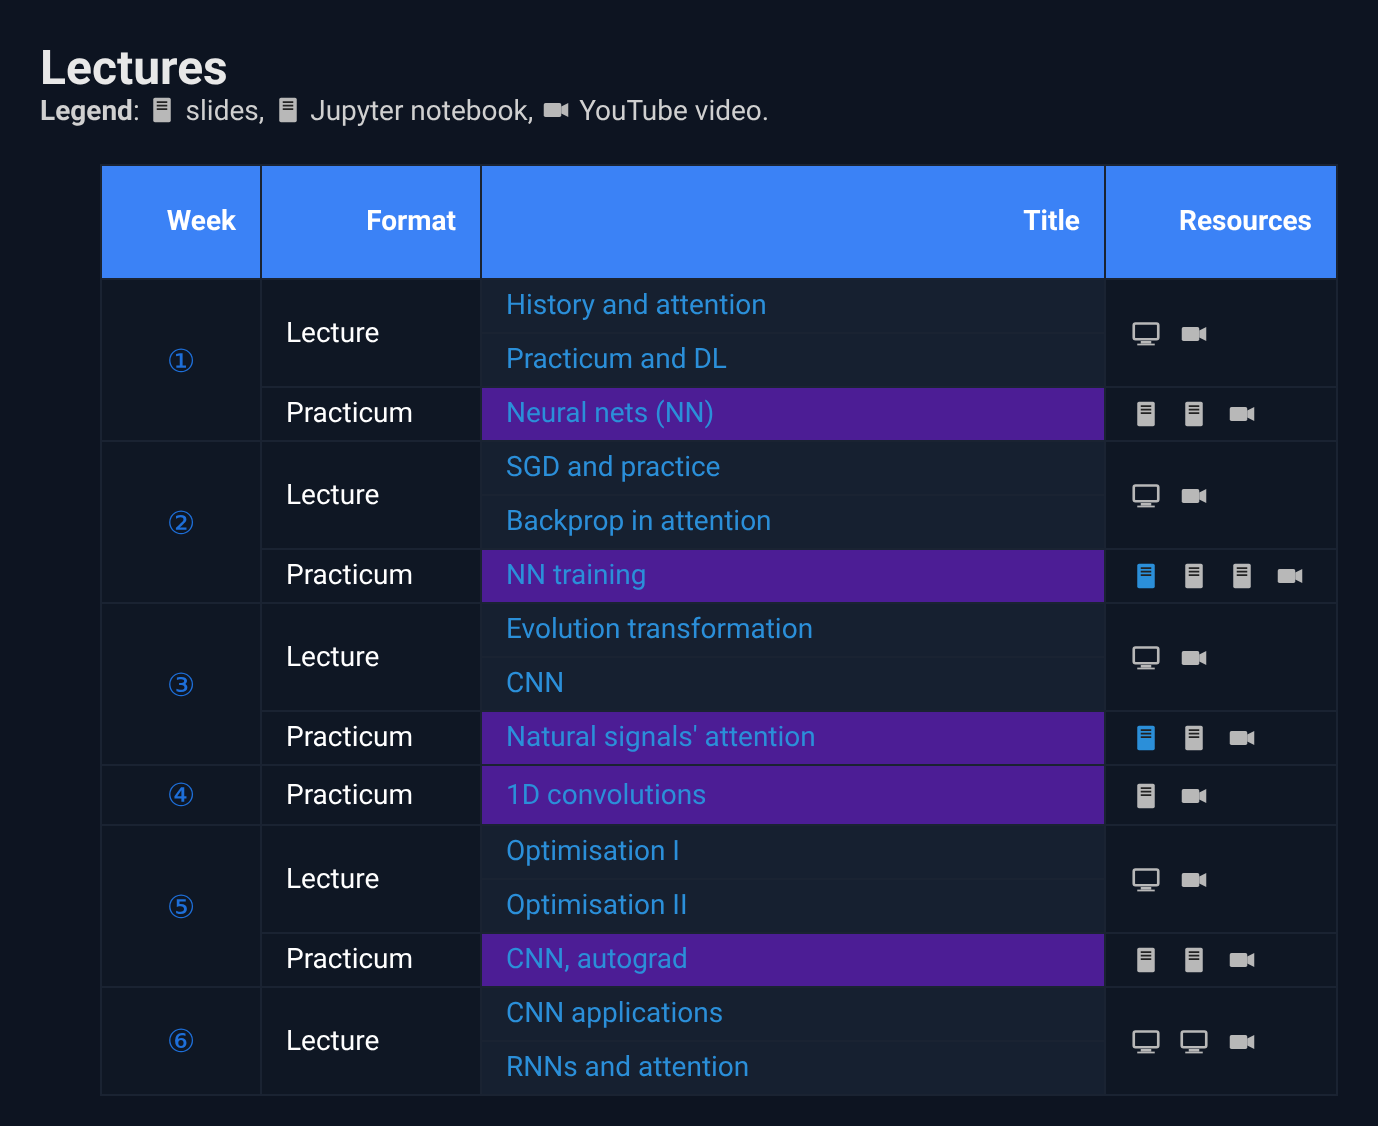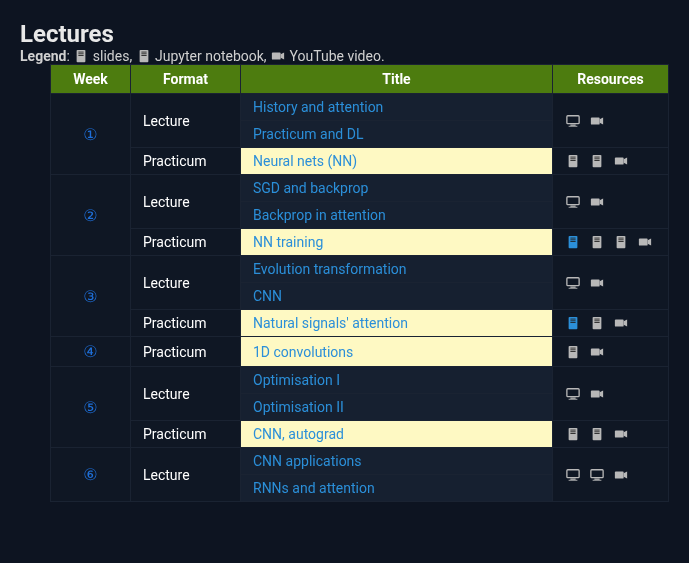--- a/index.html
+++ b/index.html
@@ -11,50 +11,51 @@
       padding: 20px;
       width: 689px;
     }
     h1 {
       font-size: 24px;
       font-weight: 700;
       color: #e8e8e8;
     }
     .legend {
       font-size: 14px;
+      margin-bottom: 18px;
       color: #d0d0d0;
     }
     .legend b { font-weight: 700; }
     table {
       border-collapse: collapse;
       width: calc(100% - 30px);
       margin-left: 30px;
     }
     thead th {
-      background: #4d7c0f;
+      background: #3b82f6;
       color: #fff;
-      text-align: center;
-      padding: 6px 12px;
+      text-align: right;
+      padding: 20px 12px;
       font-weight: 700;
       font-size: 14px;
       border: 1px solid #1a2332;
     }
     tbody td {
       border: 1px solid #1a2332;
       padding: 5px 12px;
       vertical-align: middle;
       background: #131b2a;
     }
     tbody td.week-cell {
       text-align: center;
       color: #1e6fd9;
       font-size: 16px;
       background: #0f1724;
     }
-    tbody td.row-dark { background: #fef9c3; }
+    tbody td.row-dark { background: #4c1d95; }
     tbody td.row-light { background: #162030; }
     .title-link {
       color: #2b8fd9;
       cursor: pointer;
     }
     .res-icons { display: flex; gap: 8px; align-items: center; }
     .icon {
       display: inline-flex;
       width: 16px;
       height: 14px;
@@ -159,21 +160,21 @@
                 <rect x="1" y="4" width="10" height="8" rx="1" fill="currentColor"></rect>
                 <path d="M11 6 L15 4 L15 12 L11 10 Z" fill="currentColor"></path>
               </svg>
             </span>
           </div>
         </td>
       </tr>
       <tr>
         <td class="week-cell" rowspan="3">②</td>
         <td class="row-dark" rowspan="2" style="background: rgb(15, 23, 36);">Lecture</td>
-        <td class="row-light"><span class="title-link">SGD and backprop</span></td>
+        <td class="row-light"><span class="title-link">SGD and practice</span></td>
         <td class="row-dark" rowspan="2" style="background: rgb(15, 23, 36);">
           <div class="res-icons">
             <span class="icon">
               <svg viewBox="0 0 16 16">
                 <rect x="1" y="2" width="14" height="9" rx="1" fill="none" stroke="currentColor" stroke-width="1.5"></rect>
                 <rect x="5" y="12" width="6" height="1.5" fill="currentColor"></rect>
                 <rect x="3" y="13.5" width="10" height="1" fill="currentColor"></rect>
               </svg>
             </span>
             <span class="icon">

